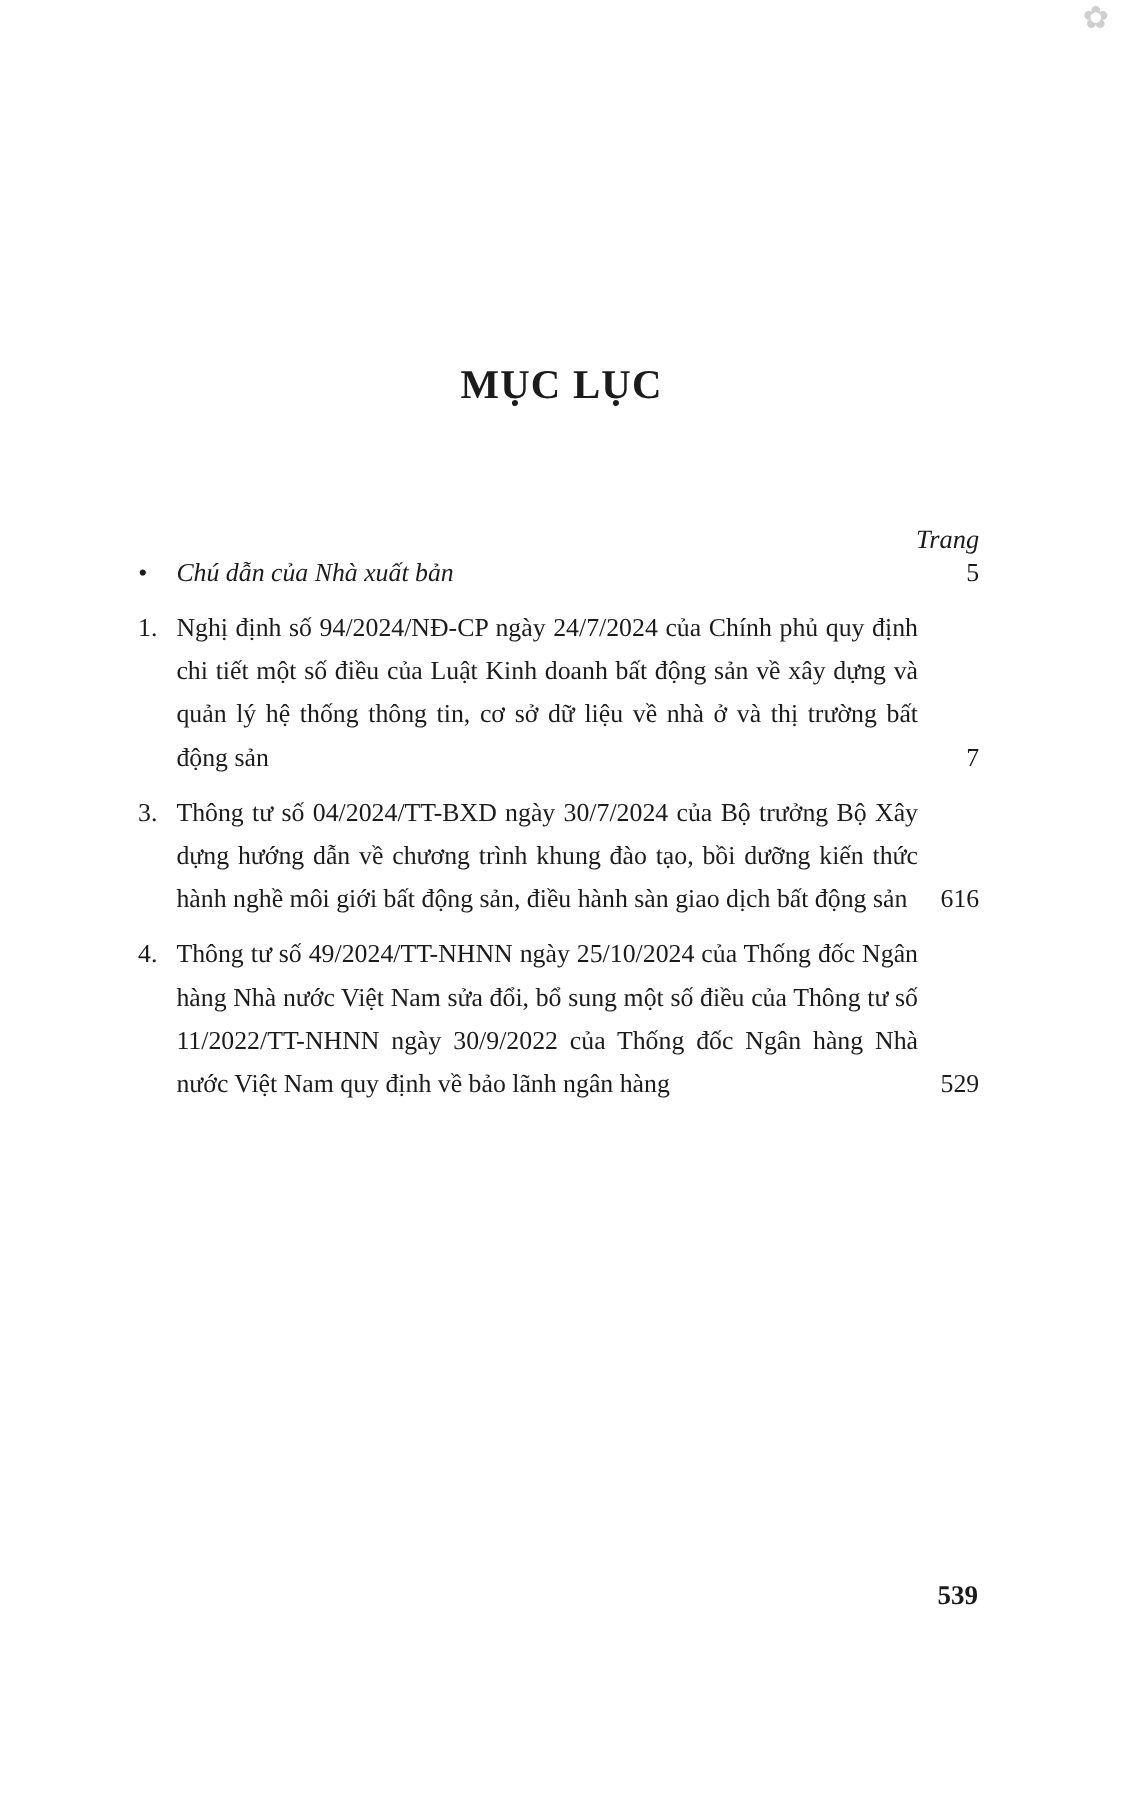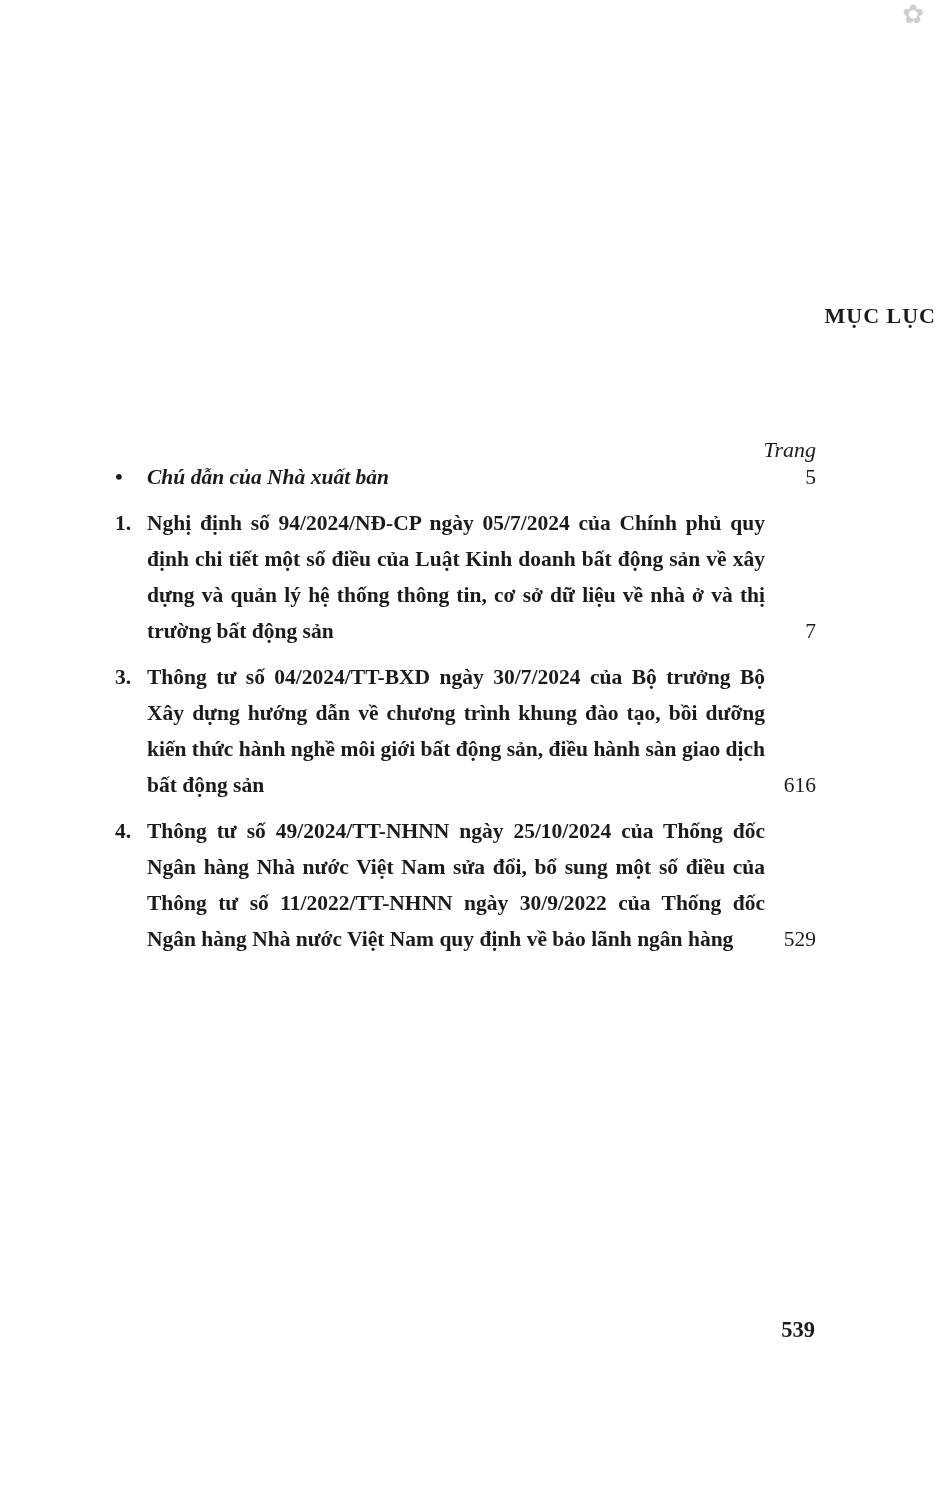--- a/index.html
+++ b/index.html
@@ -24,22 +24,22 @@
     line-height: 30px;
     color: #cfcfcf;
     user-select: none;
   }
   .doc-title {
     position: absolute;
     top: 303px;
     left: 0;
     width: 100%;
     margin: 0;
-    text-align: right;
-    font-size: 22px;
+    text-align: center;
+    font-size: 34px;
     font-weight: bold;
     letter-spacing: 1px;
   }
   .col-header {
     position: absolute;
     top: 411px;
     right: 120px;
     font-style: italic;
     font-size: 22px;
     line-height: 30px;
@@ -55,21 +55,20 @@
     display: flex;
     margin-bottom: 10px;
   }
   .entry-text {
     width: 618px;
     font-size: 21.5px;
     line-height: 36px;
     text-align: justify;
     padding-left: 32px;
     text-indent: -32px;
-    font-weight: bold;
   }
   .entry .marker {
     display: inline-block;
     width: 32px;
     text-indent: 0;
   }
   .entry.italic .entry-text {
     font-style: italic;
   }
   .entry-page {
@@ -100,21 +99,21 @@
   <div class="col-header">Trang</div>
 
   <div class="toc">
 
     <div class="entry italic">
       <div class="entry-text"><span class="marker">•</span><span>Chú dẫn của Nhà xuất bản</span></div>
       <div class="entry-page">5</div>
     </div>
 
     <div class="entry">
-      <div class="entry-text"><span class="marker">1.</span><span>Nghị định số 94/2024/NĐ-CP ngày 05/7/2024 của Chính phủ quy định chi tiết một số điều của Luật Kinh doanh bất động sản về xây dựng và quản lý hệ thống thông tin, cơ sở dữ liệu về nhà ở và thị trường bất động sản</span></div>
+      <div class="entry-text"><span class="marker">1.</span><span>Nghị định số 94/2024/NĐ-CP ngày 24/7/2024 của Chính phủ quy định chi tiết một số điều của Luật Kinh doanh bất động sản về xây dựng và quản lý hệ thống thông tin, cơ sở dữ liệu về nhà ở và thị trường bất động sản</span></div>
       <div class="entry-page">7</div>
     </div>
 
 
     <div class="entry">
       <div class="entry-text"><span class="marker">3.</span><span>Thông tư số 04/2024/TT-BXD ngày 30/7/2024 của Bộ trưởng Bộ Xây dựng hướng dẫn về chương trình khung đào tạo, bồi dưỡng kiến thức hành nghề môi giới bất động sản, điều hành sàn giao dịch bất động sản</span></div>
       <div class="entry-page">616</div>
     </div>
 
     <div class="entry">

